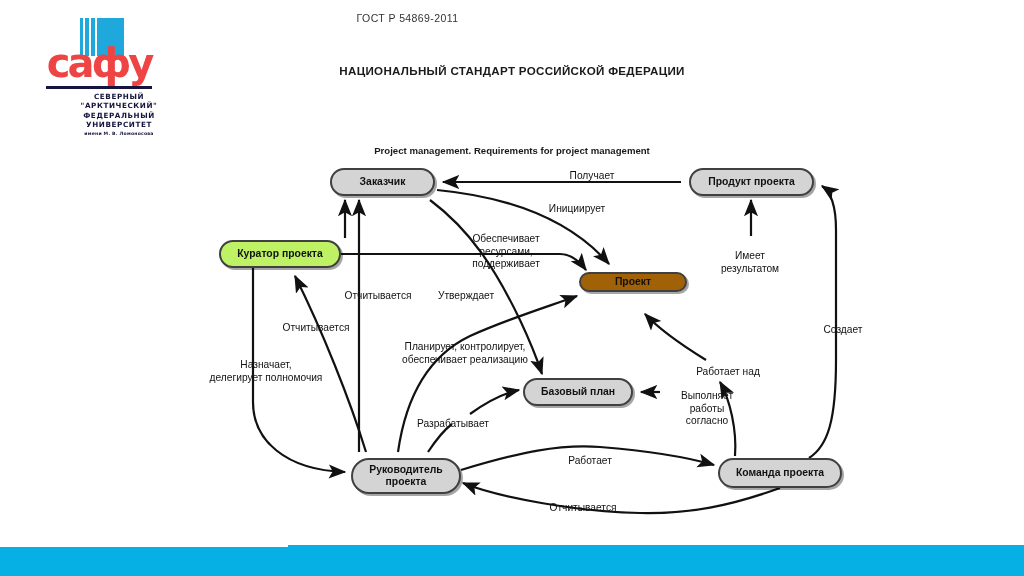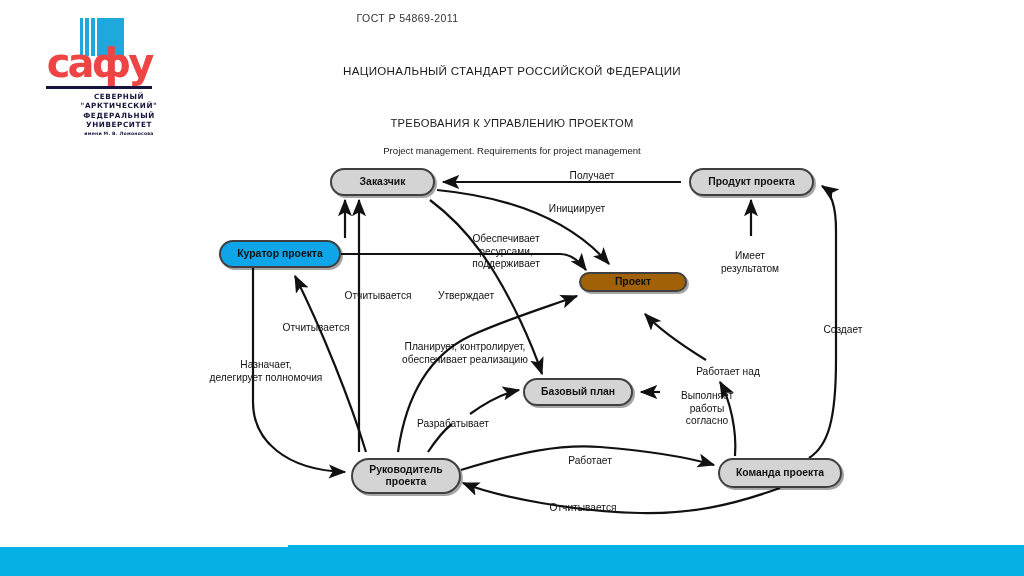--- a/index.html
+++ b/index.html
@@ -21,21 +21,21 @@
     font-family:"DejaVu Sans",sans-serif;line-height:46px;text-align:center;}
   .logo-rule{position:absolute;left:8px;top:68px;width:106px;height:3px;background:#14143c;}
   .logo-sub{position:absolute;left:40px;top:74px;width:82px;color:#14143c;
     font-family:"DejaVu Sans",sans-serif;font-weight:bold;text-align:center;}
   .logo-sub div{font-size:7.2px;line-height:9.4px;letter-spacing:0.6px;}
   .logo-sub div.tiny{font-size:4.6px;letter-spacing:0.2px;line-height:7px;}
 
   
   .gost{position:absolute;left:0;top:12px;width:815px;text-align:center;
     font-size:10.5px;color:#333;letter-spacing:0.4px;}
-  .ttl{position:absolute;width:1024px;text-align:center;color:#1a1a1a;}
+  .ttl{position:absolute;width:1024px;text-align:center;color:#1a1a1a;font-weight:bold;}
   .ttl.t1{top:64px;font-size:11.6px;letter-spacing:0.3px;}
   .ttl.t2{top:92px;font-size:10.5px;}
   .ttl.t3{top:117px;font-size:11.2px;letter-spacing:0.3px;}
   .ttl.t4{top:145px;font-size:9.6px;}
 
   
   #diagram{position:absolute;left:0;top:0;width:1024px;height:545px;}
   .node{position:absolute;display:flex;align-items:center;justify-content:center;
     text-align:center;background:#d4d4d4;border:2px solid #404040;border-radius:999px;
     box-shadow:2px 2px 0 rgba(0,0,0,.35);
@@ -60,21 +60,20 @@
       <div>СЕВЕРНЫЙ</div>
       <div>"АРКТИЧЕСКИЙ"</div>
       <div>ФЕДЕРАЛЬНЫЙ</div>
       <div>УНИВЕРСИТЕТ</div>
       <div class="tiny">имени М. В. Ломоносова</div>
     </div>
   </div>
 
   <div class="gost">ГОСТ Р 54869-2011</div>
   <div class="ttl t1">НАЦИОНАЛЬНЫЙ СТАНДАРТ РОССИЙСКОЙ ФЕДЕРАЦИИ</div>
-  <div class="ttl t3">ТРЕБОВАНИЯ К УПРАВЛЕНИЮ ПРОЕКТОМ</div>
   <div class="ttl t4">Project management. Requirements for project management</div>
 
   <div id="diagram">
     <svg id="edges-svg" width="1024" height="545" viewBox="0 0 1024 545" style="position:absolute;left:0;top:0;">
         <defs>
           <marker id="ah" markerWidth="9" markerHeight="9" refX="7.4" refY="3.2" orient="auto" markerUnits="strokeWidth">
             <path d="M0,0 L8,3.2 L0,6.4 L1.8,3.2 z" fill="#111"></path>
           </marker>
         </defs>
         <path d="M 681,182 L 443,182" fill="none" stroke="#111" stroke-width="2.2" marker-end="url(#ah)"></path>
@@ -91,21 +90,21 @@
         <path d="M 660,392 L 641,392" fill="none" stroke="#111" stroke-width="2.2" marker-end="url(#ah)"></path>
         <path d="M 735,456 C 737,430 730,400 720,382" fill="none" stroke="#111" stroke-width="2.2" marker-end="url(#ah)"></path>
         <path d="M 706,360 C 680,344 660,330 645,314" fill="none" stroke="#111" stroke-width="2.2" marker-end="url(#ah)"></path>
         <path d="M 809,458 C 828,446 836,420 836,360 L 836,230 C 836,200 828,190 822,186" fill="none" stroke="#111" stroke-width="2.2" marker-end="url(#ah)"></path>
         <path d="M 461,470 C 520,452 560,444 600,447 C 650,451 690,458 714,465" fill="none" stroke="#111" stroke-width="2.2" marker-end="url(#ah)"></path>
         <path d="M 780,488 C 730,506 690,514 640,513 C 580,512 500,498 463,483" fill="none" stroke="#111" stroke-width="2.2" marker-end="url(#ah)"></path>
       </svg>
     <div id="nodes-layer">
         <div class="node" style="left: 330px; top: 168px; width: 105px; height: 28px; background: rgb(212, 212, 212);">Заказчик</div>
         <div class="node" style="left: 689px; top: 168px; width: 125px; height: 28px; background: rgb(212, 212, 212);">Продукт проекта</div>
-        <div class="node" style="left: 219px; top: 240px; width: 122px; height: 28px; background: #0ea5e9;">Куратор проекта</div>
+        <div class="node" style="left: 219px; top: 240px; width: 122px; height: 28px; background: #bef264;">Куратор проекта</div>
         <div class="node" style="left: 579px; top: 272px; width: 108px; height: 20px; background: #a16207;">Проект</div>
         <div class="node" style="left: 523px; top: 378px; width: 110px; height: 28px; background: rgb(212, 212, 212);">Базовый план</div>
         <div class="node" style="left: 351px; top: 458px; width: 110px; height: 36px; background: rgb(212, 212, 212);">Руководитель<br>проекта</div>
         <div class="node" style="left: 718px; top: 458px; width: 124px; height: 30px; background: rgb(212, 212, 212);">Команда проекта</div>
       </div>
     <div id="labels-layer">
         <div class="elabel" style="left: 592px; top: 170px; transform: translateX(-50%);">Получает</div>
         <div class="elabel" style="left: 577px; top: 203px; transform: translateX(-50%);">Инициирует</div>
         <div class="elabel" style="left: 506px; top: 233px; transform: translateX(-50%);">Обеспечивает<br>ресурсами,<br>поддерживает</div>
         <div class="elabel" style="left: 750px; top: 250px; transform: translateX(-50%);">Имеет<br>результатом</div>

